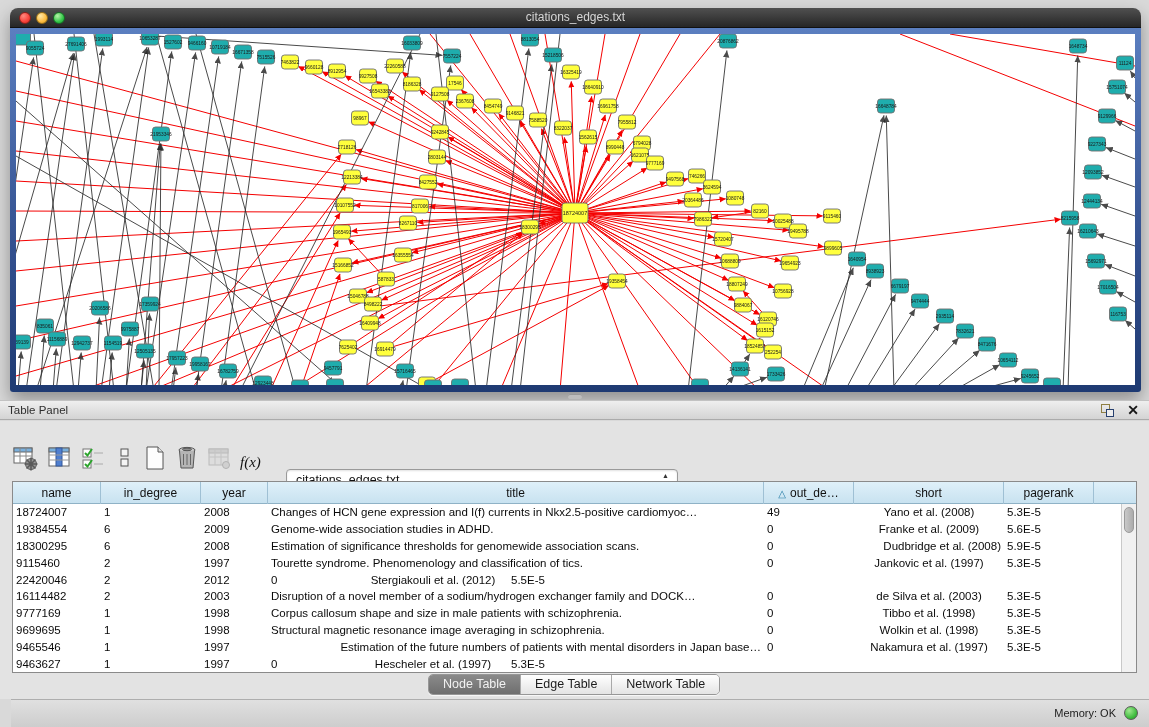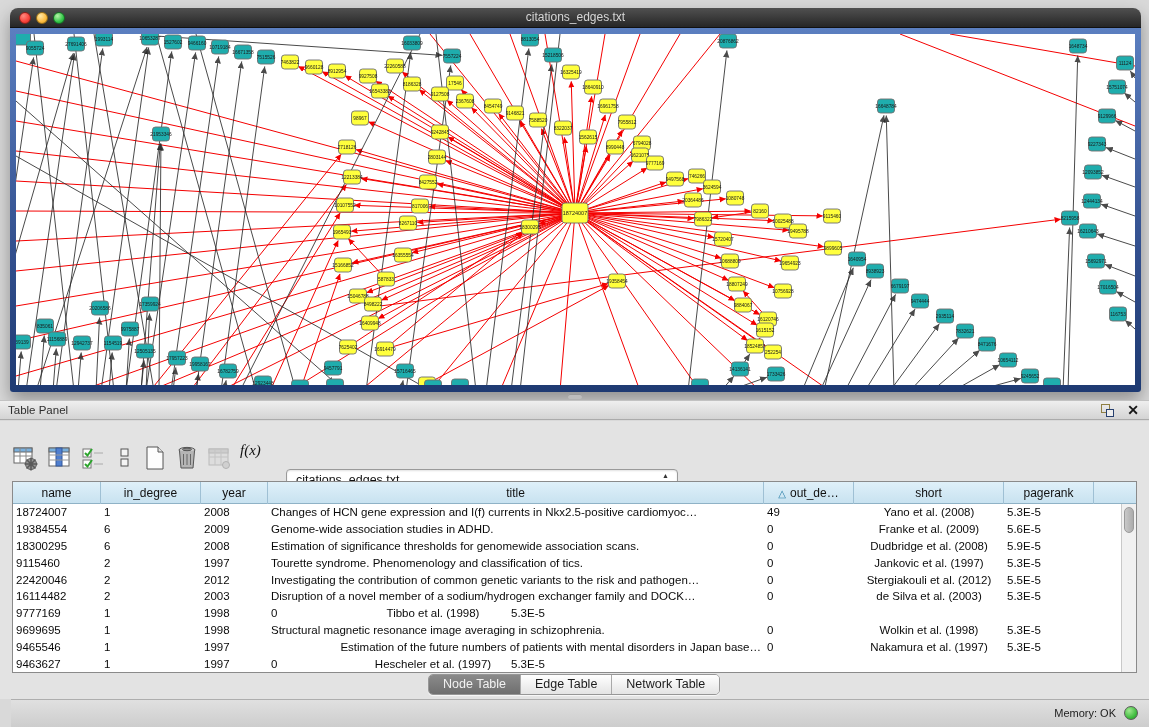--- a/index.html
+++ b/index.html
@@ -849,21 +849,21 @@
         </svg>
       </span>
       <span class="tb-btn" style="left:206px">
         <svg width="26" height="26" viewBox="0 0 26 26" opacity="0.55">
           <rect x="3" y="4" width="19" height="16" fill="#d9d9d9" stroke="#9a9a9a"></rect>
           <rect x="3" y="4" width="19" height="4" fill="#bcbcbc" stroke="#9a9a9a"></rect>
           <path d="M3 12 h19 M9 4 v16 M15 4 v16" stroke="#ababab" fill="none"></path>
           <circle cx="20" cy="20" r="3.5" fill="#c2c2c2" stroke="#8a8a8a"></circle>
         </svg>
       </span>
-      <span class="tb-btn" style="left:240px;top:0">
+      <span class="tb-btn" style="left:240px;top:12px">
         <span class="fx-label">f(x)</span>
       </span>
       <div class="combo">
         <span class="val">citations_edges.txt</span>
         <span class="stepper">▲<br>▼</span>
       </div>
     </div>
 
     <div class="table-wrap">
       <div class="thead" id="thead">
@@ -908,54 +908,54 @@
             <div class="td" style="width: 90px; text-align: left;">0</div>
             <div class="td" style="width: 150px; text-align: center;">Franke et al. (2009)</div>
             <div class="td" style="width: 90px; text-align: left;">5.6E-5</div>
           </div>
           <div class="tr">
             <div class="td" style="width: 88px; text-align: left;">18300295</div>
             <div class="td" style="width: 100px; text-align: left;">6</div>
             <div class="td" style="width: 67px; text-align: left;">2008</div>
             <div class="td" style="width: 496px; text-align: left;">Estimation of significance thresholds for genomewide association scans.</div>
             <div class="td" style="width: 90px; text-align: left;">0</div>
-            <div class="td" style="width: 150px; text-align: center;">Dudbridge et al. (2008)</div>
+            <div class="td" style="width: 150px; text-align: right;">Dudbridge et al. (2008)</div>
             <div class="td" style="width: 90px; text-align: left;">5.9E-5</div>
           </div>
           <div class="tr">
             <div class="td" style="width: 88px; text-align: left;">9115460</div>
             <div class="td" style="width: 100px; text-align: left;">2</div>
             <div class="td" style="width: 67px; text-align: left;">1997</div>
             <div class="td" style="width: 496px; text-align: left;">Tourette syndrome. Phenomenology and classification of tics.</div>
             <div class="td" style="width: 90px; text-align: left;">0</div>
             <div class="td" style="width: 150px; text-align: center;">Jankovic et al. (1997)</div>
             <div class="td" style="width: 90px; text-align: left;">5.3E-5</div>
           </div>
           <div class="tr">
             <div class="td" style="width: 88px; text-align: left;">22420046</div>
             <div class="td" style="width: 100px; text-align: left;">2</div>
             <div class="td" style="width: 67px; text-align: left;">2012</div>
-            <div class="td" style="width: 496px; text-align: left;">Investigating the contribution of common genetic variants to the risk and pathogen…</div>
             <div class="td" style="width: 90px; text-align: left;">0</div>
             <div class="td" style="width: 150px; text-align: center;">Stergiakouli et al. (2012)</div>
             <div class="td" style="width: 90px; text-align: left;">5.5E-5</div>
           </div>
           <div class="tr">
             <div class="td" style="width: 88px; text-align: left;">16114482</div>
             <div class="td" style="width: 100px; text-align: left;">2</div>
             <div class="td" style="width: 67px; text-align: left;">2003</div>
             <div class="td" style="width: 496px; text-align: left;">Disruption of a novel member of a sodium/hydrogen exchanger family and DOCK…</div>
             <div class="td" style="width: 90px; text-align: left;">0</div>
             <div class="td" style="width: 150px; text-align: center;">de Silva et al. (2003)</div>
             <div class="td" style="width: 90px; text-align: left;">5.3E-5</div>
           </div>
           <div class="tr">
             <div class="td" style="width: 88px; text-align: left;">9777169</div>
             <div class="td" style="width: 100px; text-align: left;">1</div>
             <div class="td" style="width: 67px; text-align: left;">1998</div>
+            <div class="td" style="width: 496px; text-align: left;">Corpus callosum shape and size in male patients with schizophrenia.</div>
             <div class="td" style="width: 90px; text-align: left;">0</div>
             <div class="td" style="width: 150px; text-align: center;">Tibbo et al. (1998)</div>
             <div class="td" style="width: 90px; text-align: left;">5.3E-5</div>
           </div>
           <div class="tr">
             <div class="td" style="width: 88px; text-align: left;">9699695</div>
             <div class="td" style="width: 100px; text-align: left;">1</div>
             <div class="td" style="width: 67px; text-align: left;">1998</div>
             <div class="td" style="width: 496px; text-align: left;">Structural magnetic resonance image averaging in schizophrenia.</div>
             <div class="td" style="width: 90px; text-align: left;">0</div>

